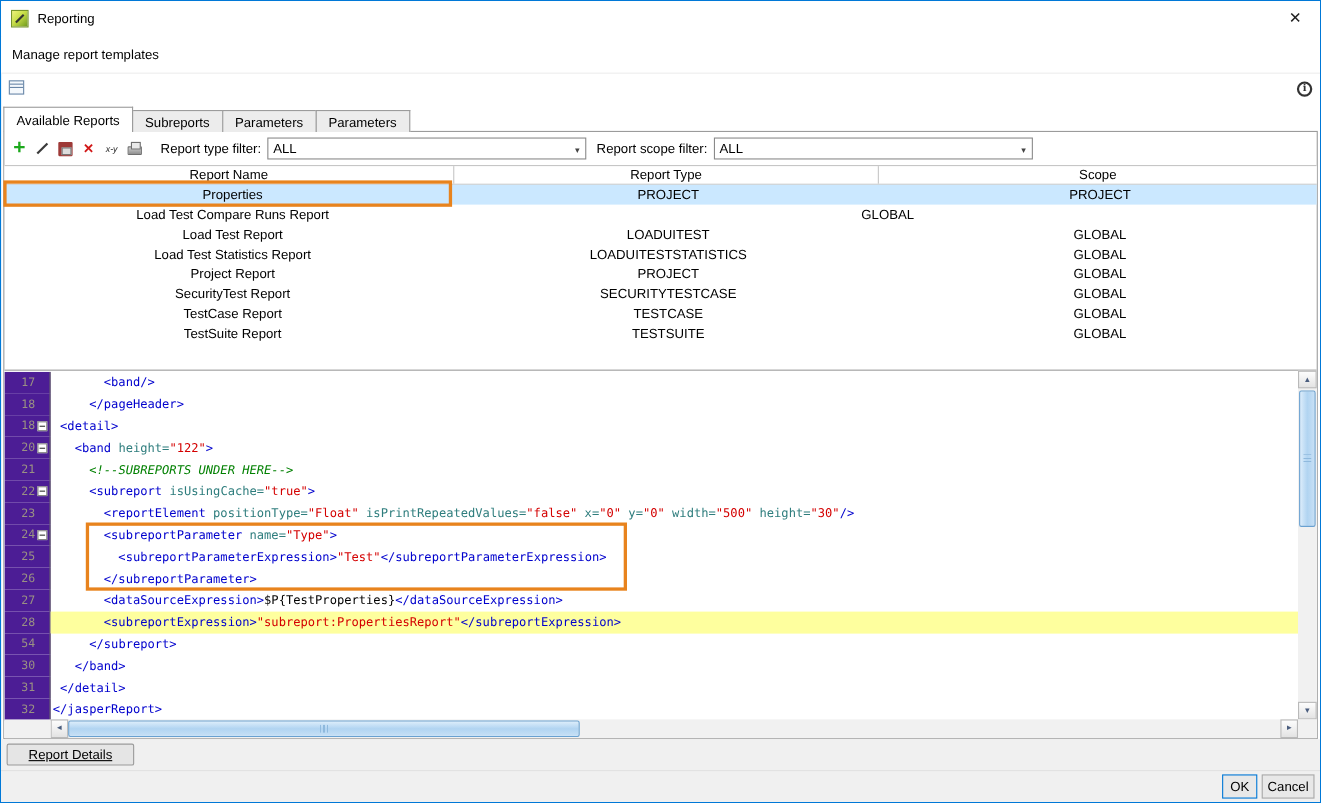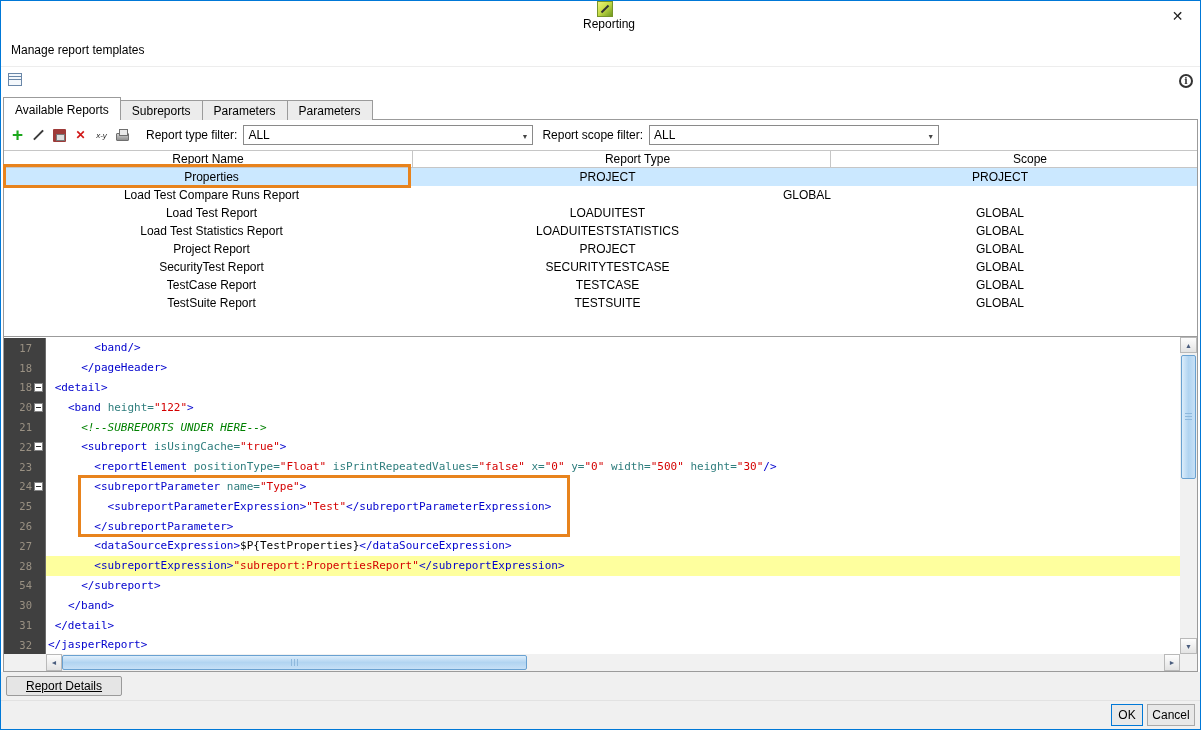--- a/index.html
+++ b/index.html
@@ -3,21 +3,21 @@
 <meta charset="utf-8">
 <style>
   * { margin:0; padding:0; box-sizing:border-box; }
   body { margin:0; background:#d4d4d4; }
   .window {
     position:relative; width:1201px; height:730px;
     border:1px solid #0078d7; background:#fff; overflow:hidden;
     font-family:"Liberation Sans", sans-serif; font-size:12px; color:#000;
   }
   
-  .titlebar { position:absolute; top:0; left:0; right:0; height:32px; display:flex; align-items:center; padding-left:9px; background:#fff;flex-direction:column; }
+  .titlebar { position:absolute; top:0; left:0; right:0; height:32px; display:flex; align-items:center; padding-left:9px; background:#fff; }
   .app-icon { width:16px; height:16px; border:1px solid #77942a; position:relative; flex:none;
     background:linear-gradient(135deg,#eef27a 0%,#c7dd48 45%,#6f9a1f 100%); }
   .app-icon::after { content:""; position:absolute; left:2px; top:6px; width:10px; height:2px; background:#333; transform:rotate(-45deg); }
   .title-text { margin-left:8px; }
   .close-btn { position:absolute; right:0; top:0; width:45px; height:30px; display:flex; align-items:center; justify-content:center; font-size:14px; color:#222; cursor:pointer; }
   
   .subtitle-row { position:absolute; top:32px; left:0; right:0; height:34px; display:flex; align-items:center; padding-left:10px; border-bottom:1px solid #ededed; background:#fff; }
   .mini-icon { position:absolute; left:7px; top:72px; width:14px; height:13px; border:1px solid #6a87a8; background:#f4f8fc; }
   .mini-icon i { display:block; height:3px; border-bottom:1px solid #6a87a8; }
   .info-icon { position:absolute; right:7px; top:73px; width:14px; height:14px; border:2px solid #333; border-radius:50%; display:flex; align-items:center; justify-content:center; font-family:"DejaVu Serif", serif; font-weight:bold; font-size:9px; color:#333; cursor:pointer; }
@@ -38,35 +38,35 @@
   .save-icon::after { content:""; position:absolute; left:4px; bottom:2px; width:7px; height:5px; background:#ddd; border:1px solid #777; }
   .delete-icon::before { content:"✕"; color:#d11717; font-weight:bold; font-size:12px; }
   .xy-icon::before { content:"x-y"; font-size:8px; font-style:italic; color:#222; white-space:nowrap; }
   .export-icon::before { content:""; position:absolute; left:1px; top:5px; right:1px; bottom:2px; background:linear-gradient(#cfcfcf,#8f8f8f); border:1px solid #6f6f6f; border-radius:1px; }
   .export-icon::after { content:""; position:absolute; left:4px; top:1px; width:7px; height:5px; background:#e9e9e9; border:1px solid #6f6f6f; }
   .flabel { margin-left:12px; margin-right:6px; white-space:nowrap; }
   .flabel.second { margin-left:9px; }
   .combo { width:290px; height:20px; border:1px solid #8a8a8a; background:#fff; display:inline-flex; align-items:center; justify-content:space-between; padding:0 4px; cursor:pointer; flex:none; }
   .combo-arrow::before { content:"▼"; font-size:7px; color:#444; }
   
-  .tbl-header { position:absolute; top:30px; left:0; right:0; height:18px; display:flex; border-top:1px solid #c6c6c6; border-bottom:1px solid #c6c6c6; background:#fff;gap:32px; }
+  .tbl-header { position:absolute; top:30px; left:0; right:0; height:18px; display:flex; border-top:1px solid #c6c6c6; border-bottom:1px solid #c6c6c6; background:#fff; }
   .th { display:flex; align-items:center; justify-content:center; border-right:1px solid #c6c6c6; cursor:pointer; }
   .th:last-child { border-right:none; }
   .c0 { width:409px; } .c1 { width:386px; } .c2 { flex:1; }
   .tbl-body { position:absolute; top:48px; left:0; right:0; }
   .trow { display:flex; height:18px; align-items:center; cursor:default; }
   .trow.selected { background:#cbe8ff; }
   .tcell { overflow:hidden; white-space:nowrap;text-align:center; }
   .tcell.c0 { padding-left:6px; } .tcell.c1 { padding-left:3px; } .tcell.c2 { padding-left:4px; }
   
   .editor { position:absolute; left:0; right:0; top:216px; bottom:0; border-top:1px solid #9b9b9b; background:#fff; }
   .ed-lines { position:absolute; top:1px; left:0; right:17px; height:318px; overflow:hidden;
     font-family:"DejaVu Sans Mono","Liberation Mono", monospace; font-size:11px; }
   .ed-line { display:flex; height:19.8px; align-items:stretch; cursor:text; }
-  .gut { width:42px; flex:none; display:flex; align-items:center; border-right:1px solid #6b6b6b; background:#404040; cursor:default; }
+  .gut { width:42px; flex:none; display:flex; align-items:center; border-right:1px solid #6b6b6b; background:#4c1d95; cursor:default; }
   .gut .num { flex:1; text-align:right; color:#9a9183; font-size:10.5px; padding-right:2px; }
   .gut .foldslot { width:11px; display:flex; align-items:center; }
   .foldbox { width:9px; height:9px; border:1px solid #848484; background:#fff; position:relative; cursor:pointer; }
   .foldbox::before { content:""; position:absolute; left:1px; right:1px; top:3px; height:1px; background:#333; }
   .code { flex:1; white-space:pre; padding-left:2px; display:flex; align-items:center; }
   .ed-line.hl .code { background:#feff9e; }
   .tok-tag { color:#0000cd; }
   .tok-attr { color:#2e7d7d; }
   .tok-val { color:#d40000; }
   .tok-comment { color:#008000; font-style:italic; }

